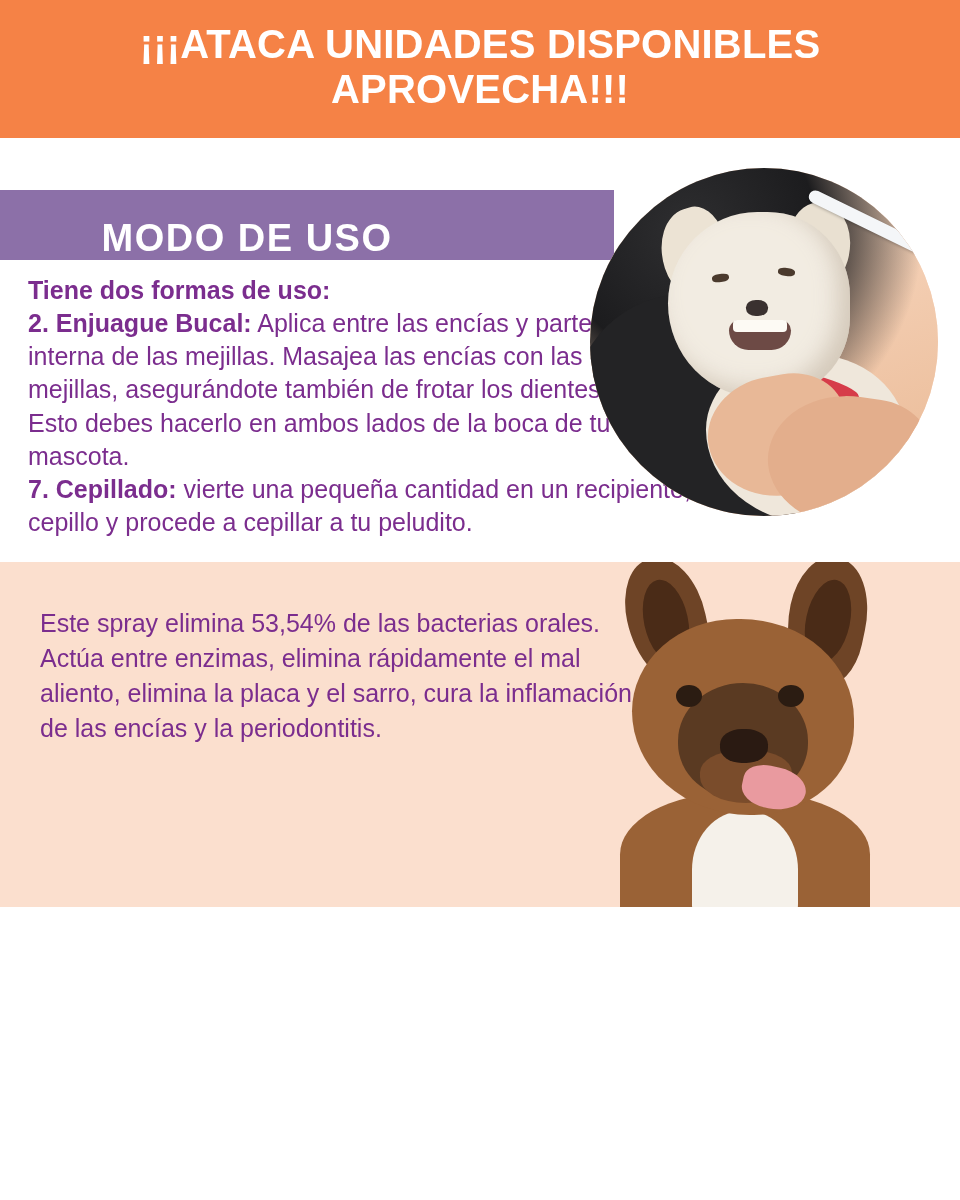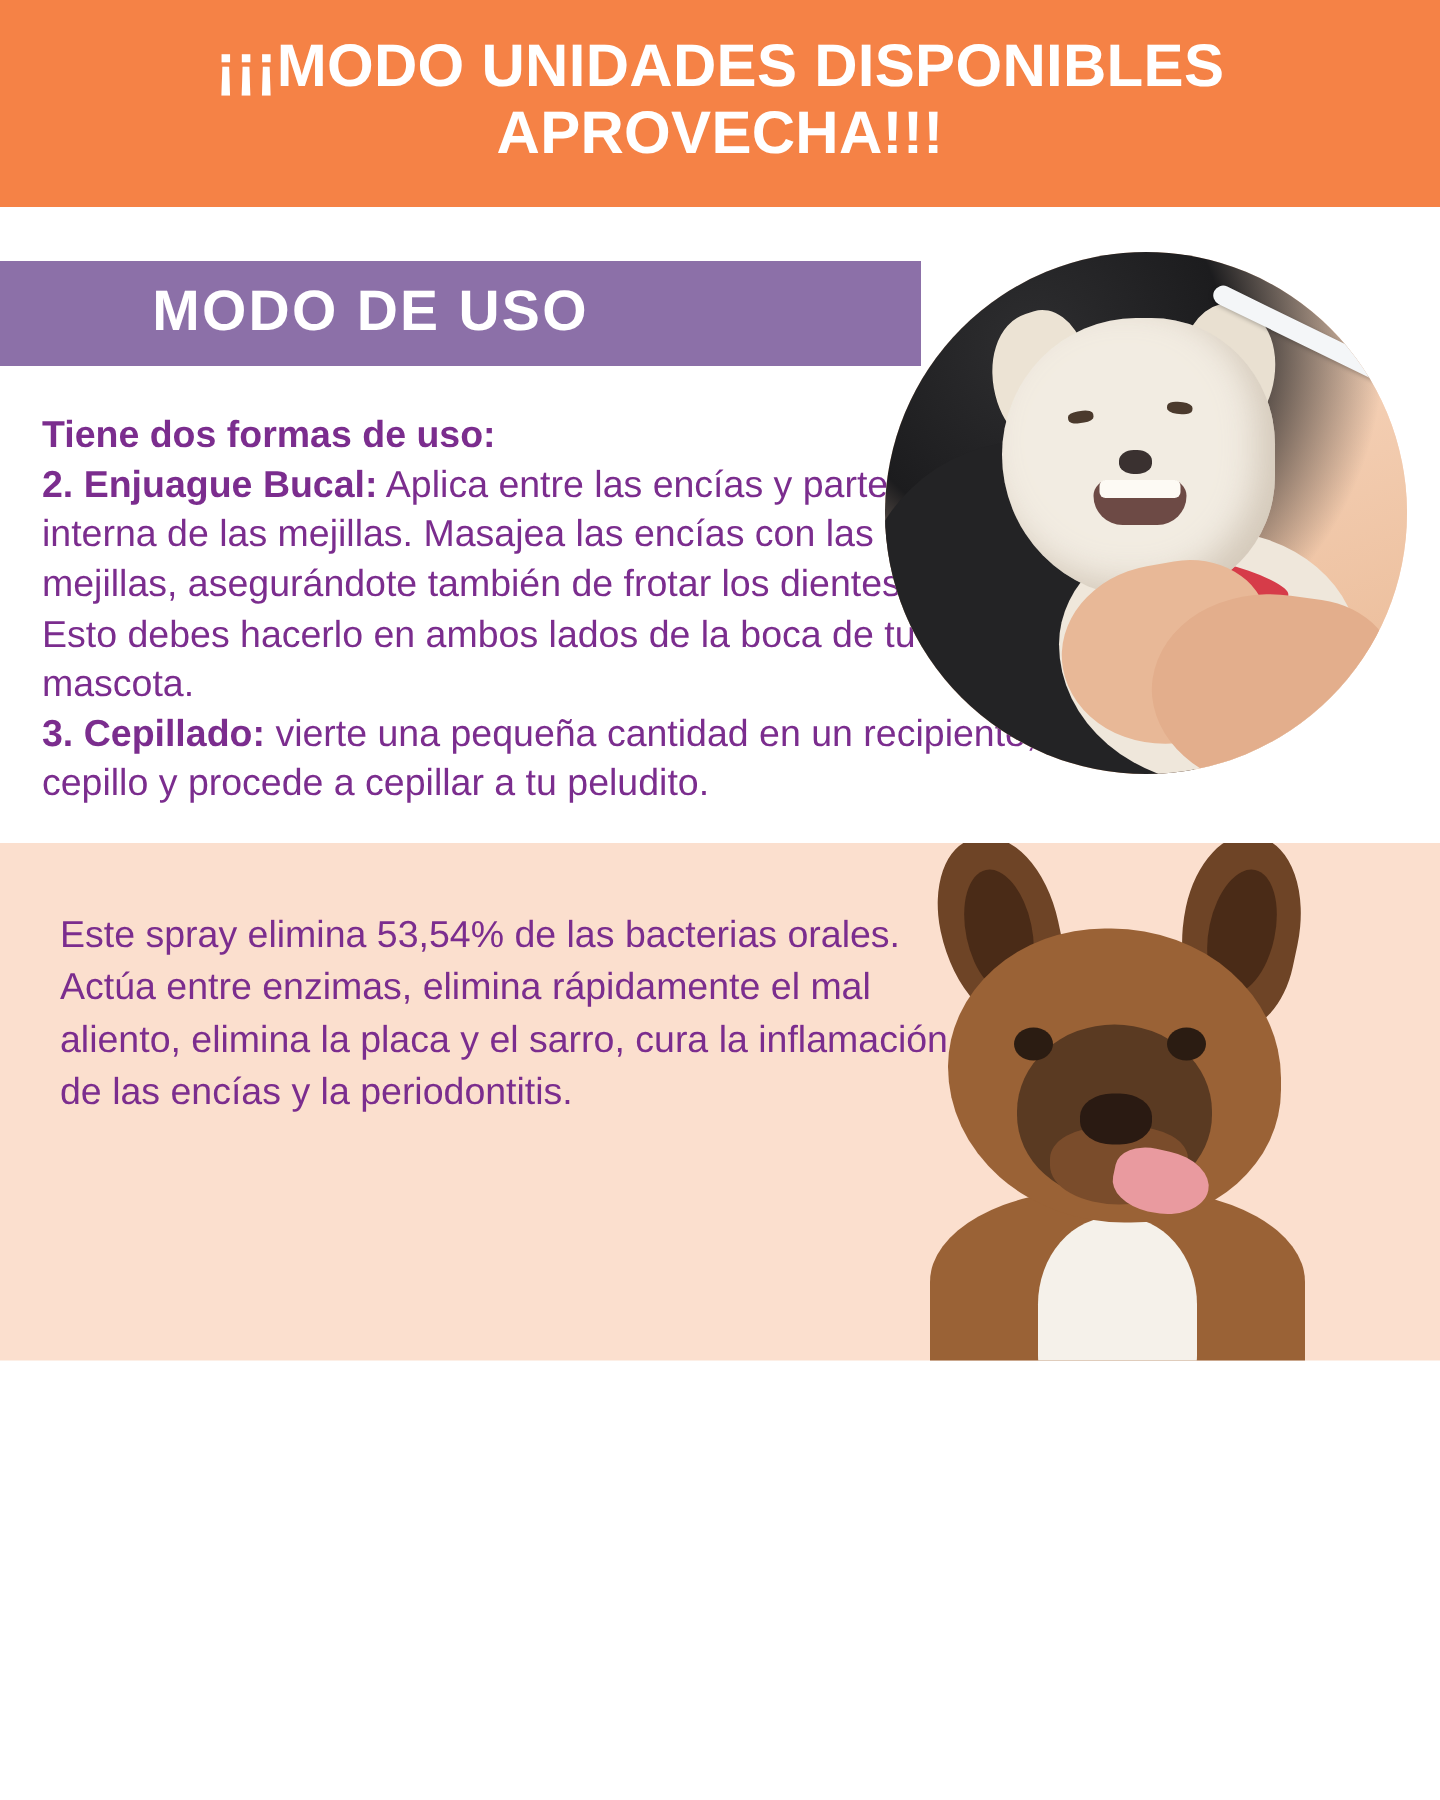--- a/index.html
+++ b/index.html
@@ -36,26 +36,26 @@
   .white-gap-1 { height: 36px; background: #ffffff; }
 
   
   .modo-bar-wrap {
     position: relative;
     height: 70px;
   }
   .modo-bar {
     position: absolute;
     left: 0;
-    top: 0;
+    top: 16px;
     width: 614px;
     height: 70px;
     background: #8c70a8;
     display: flex;
-    align-items: center;
+    align-items: flex-end;
     justify-content: center;
   }
   .modo-bar-text {
     color: #ffffff;
     font-size: 38px;
     font-weight: 700;
     letter-spacing: 1.5px;
     padding-right: 120px;
   }
 
@@ -315,40 +315,40 @@
     background: #f5f1ea;
     border-radius: 48% 48% 24% 24%;
   }
 </style>
 </head>
 <body>
 
 <div class="page">
 
   <div class="banner">
-    <div class="banner-text">¡¡¡MODO UNIDADES DISPONIBLES APROVECHA!!!</div>
+    <div class="banner-text">¡¡¡ATACA UNIDADES DISPONIBLES APROVECHA!!!</div>
   </div>
 
   <div class="white-gap-1"></div>
 
   <div class="modo-bar-wrap">
     <div class="modo-bar">
       <span class="modo-bar-text">MODO DE USO</span>
     </div>
   </div>
 
   <div class="modo-body">
     <p class="lead text-col-narrow">
       <span class="strong">Tiene dos formas de uso:</span>
     </p>
     <p class="text-col-narrow">
       <span class="strong">2. Enjuague Bucal:</span><span> Aplica entre las encías y parte interna de las mejillas. Masajea las encías con las mejillas, asegurándote también de frotar los dientes. Esto debes hacerlo en ambos lados de la boca de tu mascota.</span>
     </p>
     <p class="text-col-wide">
-      <span class="strong">3. Cepillado:</span><span> vierte una pequeña cantidad en un recipiente, humedece el cepillo y procede a cepillar a tu peludito.</span>
+      <span class="strong">7. Cepillado:</span><span> vierte una pequeña cantidad en un recipiente, humedece el cepillo y procede a cepillar a tu peludito.</span>
     </p>
   </div>
 
   <div class="photo-circle">
     <div class="pc-bg"></div>
     <div class="pc-person-arm"></div>
     <div class="pc-dog-body"></div>
     <div class="pc-collar"></div>
     <div class="pc-ear-l"></div>
     <div class="pc-ear-r"></div>

